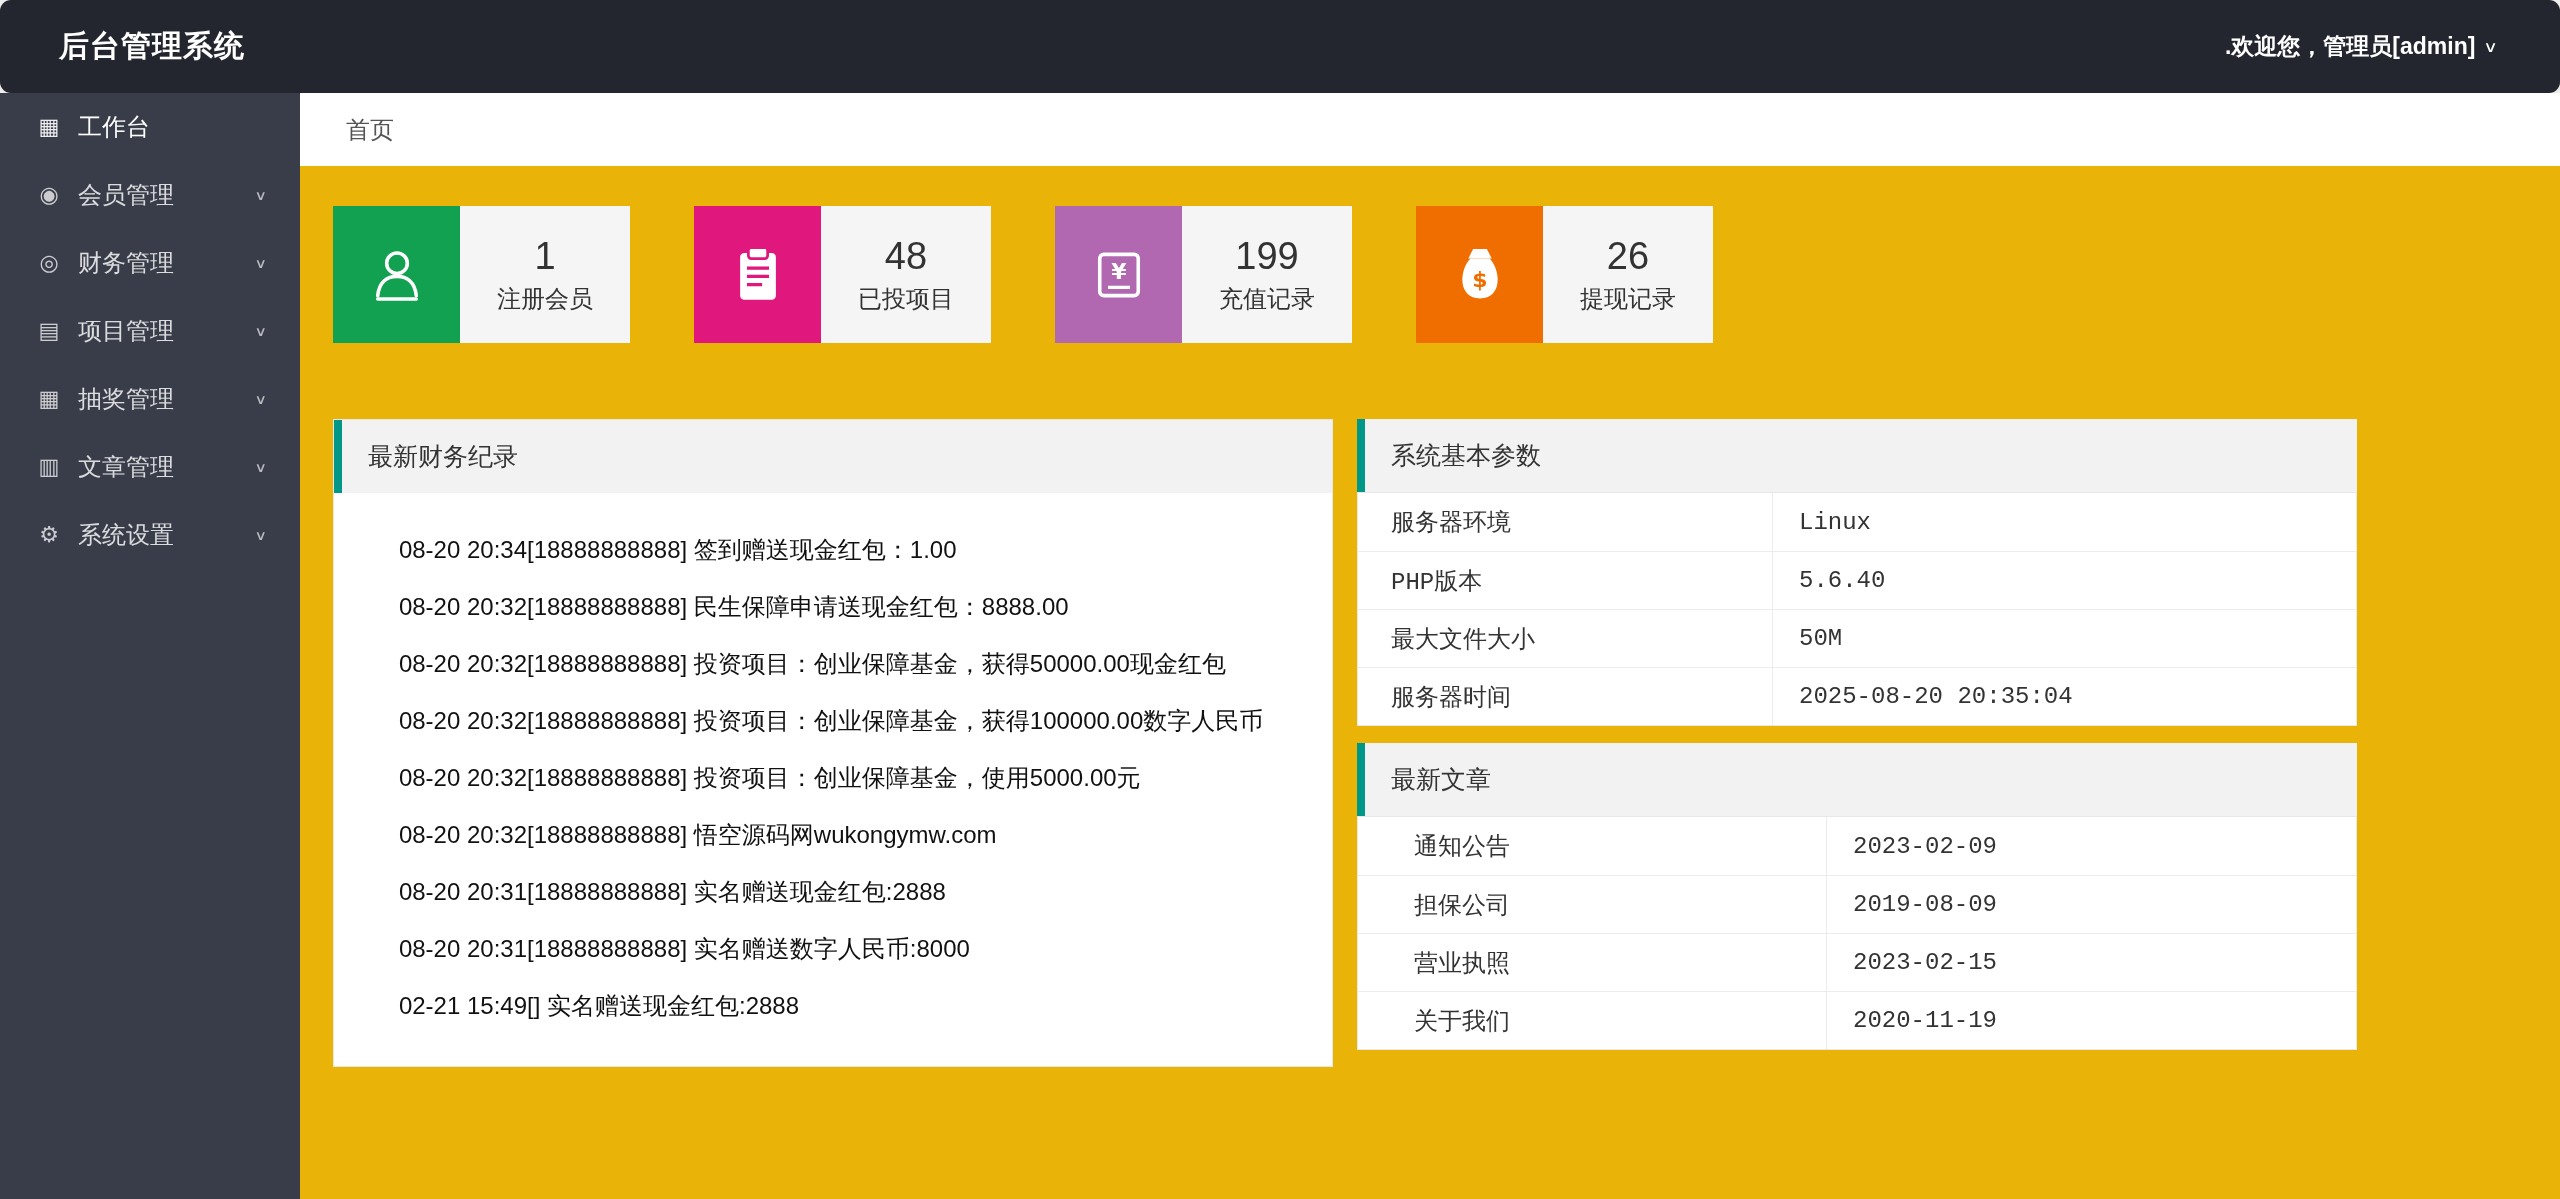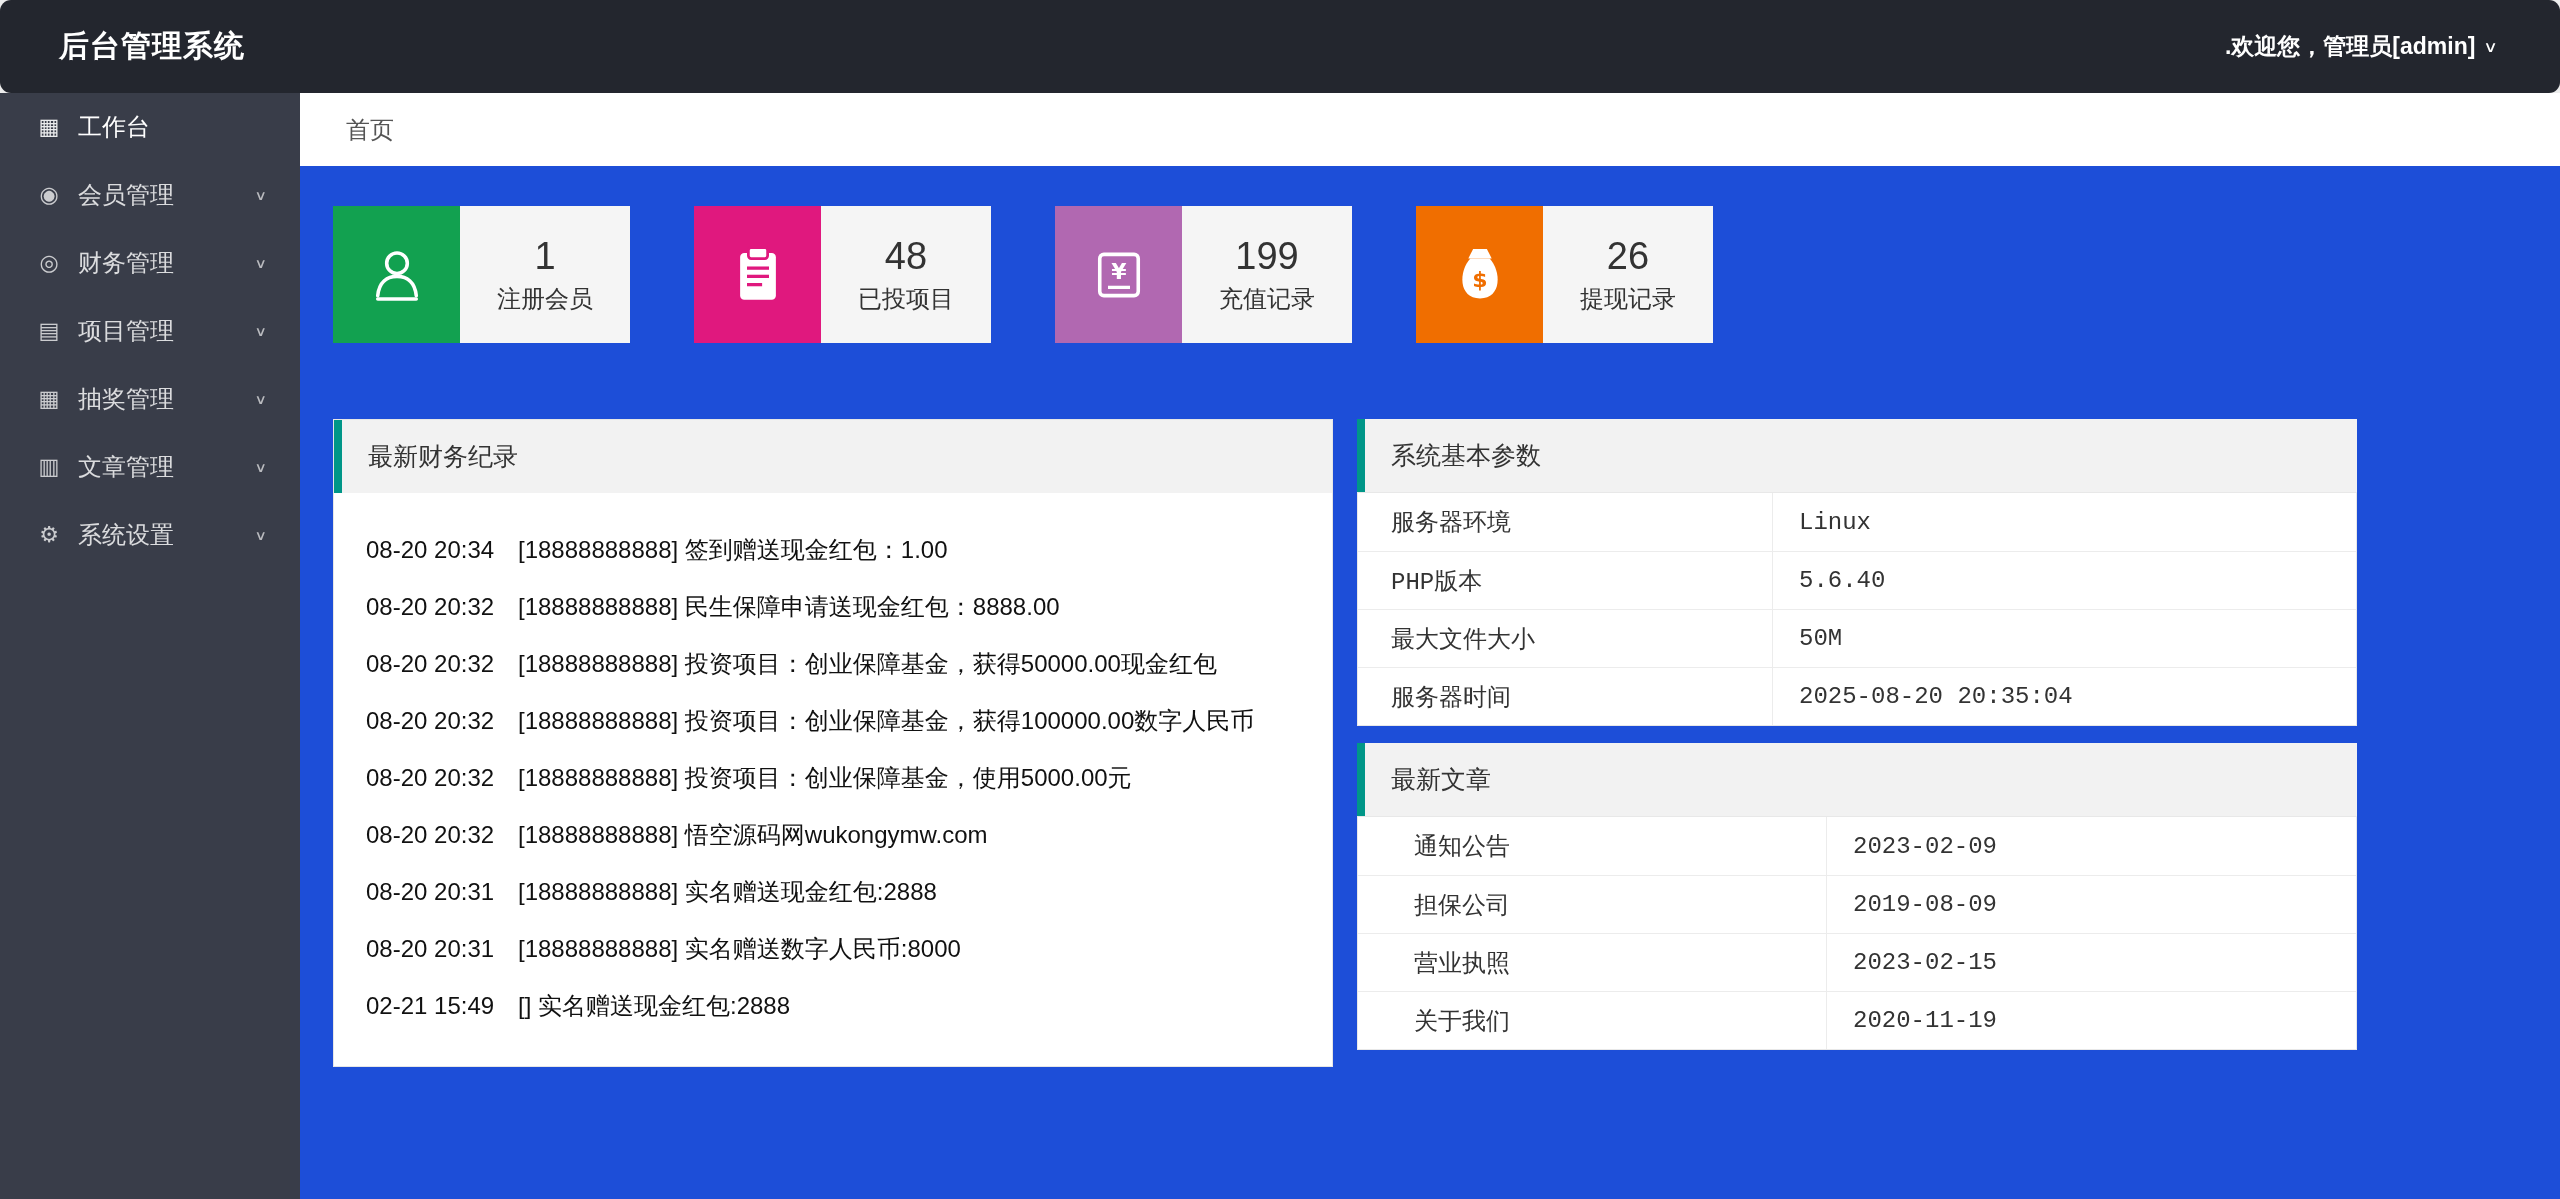--- a/index.html
+++ b/index.html
@@ -40,21 +40,21 @@
     padding: 0 33px;
     color: rgba(255,255,255,.82);
     font-size: 24px;
     cursor: pointer;
   }
   .nav-item.active { color: #fff; }
   .nav-icon { width: 32px; margin-right: 13px; font-size: 22px; text-align: center; opacity: .9; }
   .nav-caret { margin-left: auto; font-size: 17px; color: rgba(255,255,255,.65); transform: scaleY(.8); }
 
   
-  .main { grid-row: 2; background: #1d4ed8; overflow: hidden; }
+  .main { grid-row: 2; background: #eab308; overflow: hidden; }
   .breadcrumb-bar {
     background: #fff;
     height: 73px;
     display: flex;
     align-items: center;
     padding-left: 46px;
   }
   .breadcrumb-link { font-size: 24px; color: #555; cursor: pointer; }
 
   .content { padding: 40px 0 0 33px; }
@@ -87,23 +87,24 @@
     display: flex; align-items: center;
     padding-left: 26px;
     font-size: 25px; color: #333;
   }
 
   .finance-card { width: 1000px; background: #fff; border: 1px solid #e6e6e6; }
   .records { padding: 28px 0 32px; }
   .record {
     height: 57px;
     display: flex; align-items: center;
-    padding-left: 32px;
+    padding-left: 41px;
     font-size: 24px; color: #111;
     white-space: nowrap;
+    text-align: right;
   }
   .record-time { width: 152px; flex-shrink: 0; }
 
   .right-col { width: 1000px; display: flex; flex-direction: column; gap: 17px; font-family: Liberation Mono, monospace; }
   .data-table { background: #fff; border: 1px solid #e8e8e8; }
   .t-row { display: grid; height: 58px; }
   .t-row + .t-row { border-top: 1px solid #ececec; }
   .sys .t-row { grid-template-columns: 415px 1fr; }
   .art .t-row { grid-template-columns: 446px 1fr; padding-left: 23px; }
   .t-cell { display: flex; align-items: center; font-size: 24px; color: #333; }

